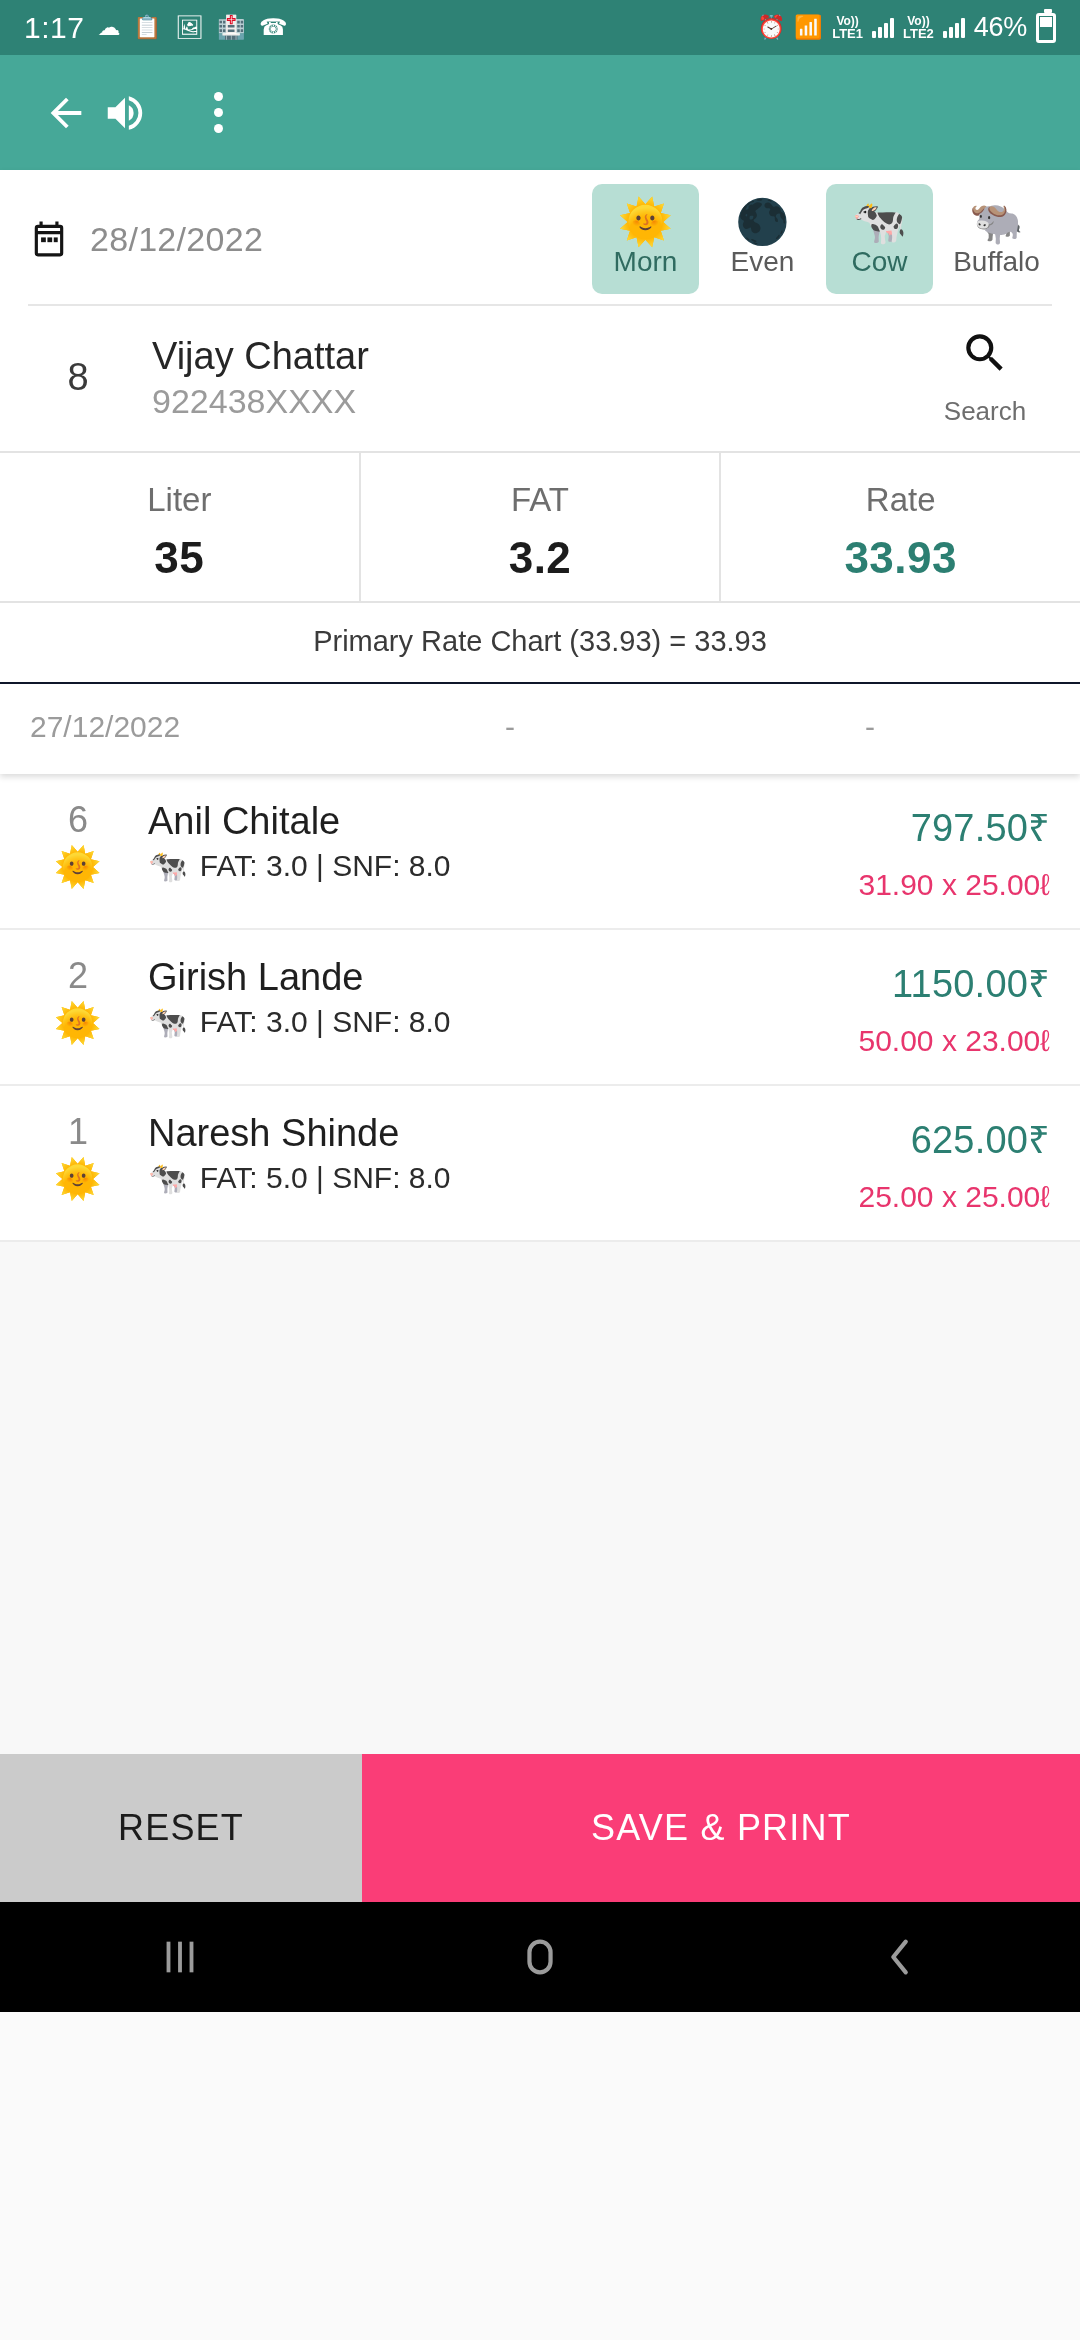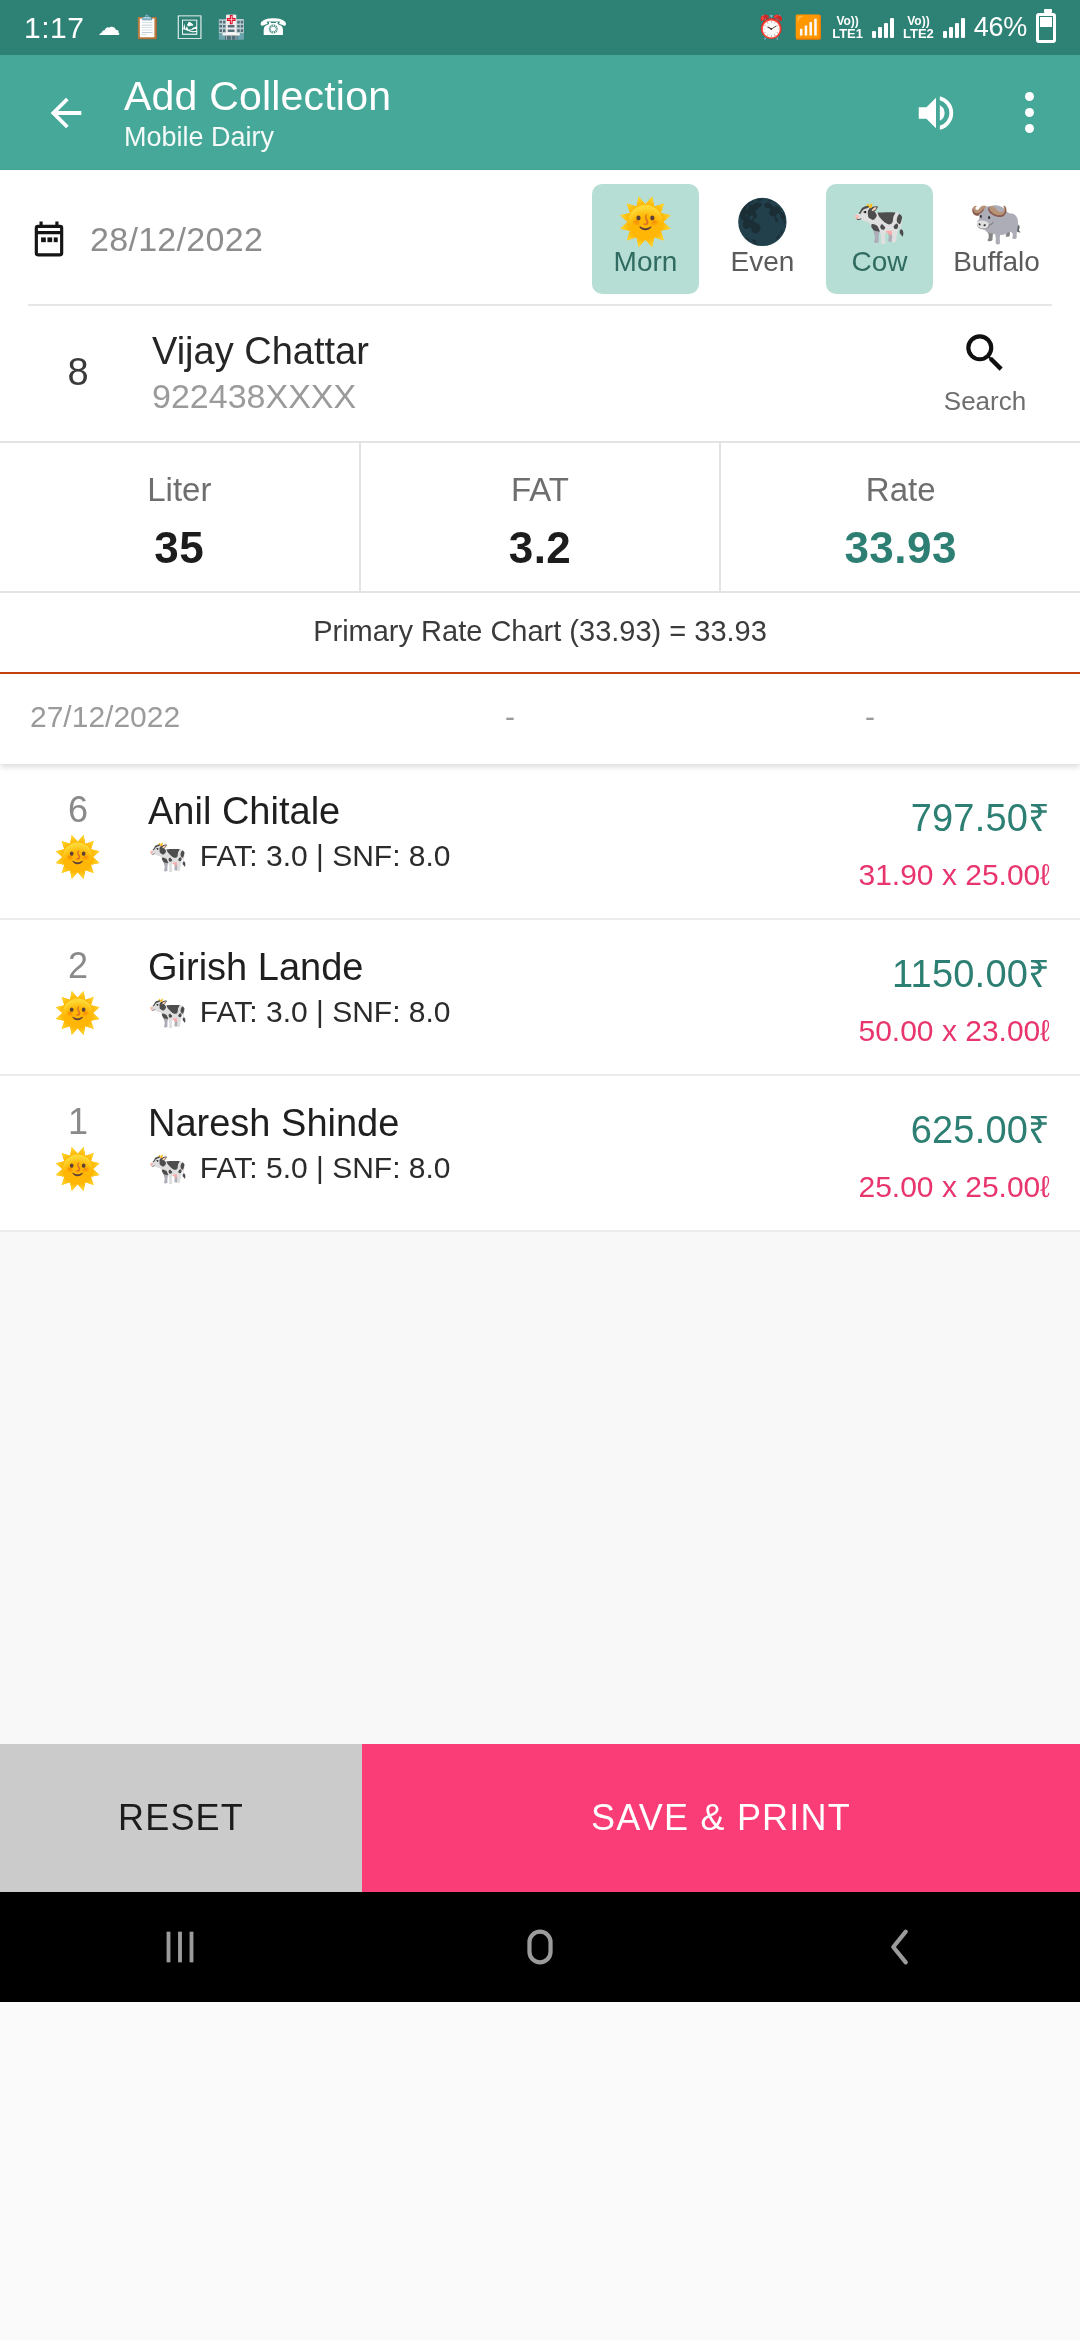--- a/index.html
+++ b/index.html
@@ -76,39 +76,39 @@
   .chip .lbl { font-size:28px; color:#5b5b5b; }
   .chip.sel .lbl { color:#2f6b60; }
 
   .divider { height:2px; background:#e6e6e6; margin:0 28px; }
 
   .row-farmer { display:flex; align-items:center; padding:22px 30px 24px 30px; }
   .f-code { width:96px; text-align:center; font-size:38px; color:#3a3a3a; flex:none; }
   .f-info { display:flex; flex-direction:column; gap:4px; margin-left:26px; flex:1; }
   .f-name { font-size:38px; color:#262626; }
   .f-phone { font-size:34px; color:#9b9b9b; }
-  .searchbtn { display:flex; flex-direction:column; align-items:center; gap:8px;
+  .searchbtn { display:flex; flex-direction:column; align-items:center; gap:18px;
                width:130px; flex:none; }
   .searchbtn svg { width:50px; height:50px; }
   .searchbtn .lbl { font-size:26px; color:#6e6e6e; }
 
   
   .metrics { display:flex; border-top:2px solid #e3e3e3; border-bottom:2px solid #e3e3e3; }
   .metric {
     flex:1; min-height:142px; padding:28px 0 18px;
     display:flex; flex-direction:column; align-items:center; justify-content:center;
     gap:14px; border-right:2px solid #e3e3e3;
   }
   .metric:last-child { border-right:none; }
   .metric .m-lbl { font-size:33px; color:#6e6e6e; }
   .metric .m-val { font-size:44px; color:#1c1c1c; font-weight:700; letter-spacing:.5px; }
   .metric.rate .m-val { color:#2c7f72; }
 
   .rate-note { text-align:center; font-size:29px; color:#3b3b3b; padding:22px 0 24px;
-               border-bottom:2px solid #c2410c; }
+               border-bottom:2px solid #0f172a; }
 
   .prev-row { display:flex; align-items:center; padding:26px 30px 30px 30px; }
   .prev-date { font-size:30px; color:#9b9b9b; flex:none; width:300px; }
   .prev-dash { flex:1; text-align:center; font-size:30px; color:#9b9b9b; }
 
   
   .listwrap { background:#fff; }
   .litem { display:flex; padding:24px 30px 26px 30px; border-bottom:2px solid #ececec;
            align-items:flex-start; }
   .li-left { width:96px; flex:none; display:flex; flex-direction:column;
@@ -181,24 +181,20 @@
       <span class="sb-batt">46%</span>
       <span class="battbox"></span>
     </div>
   </div>
 
   <div class="appbar">
     <div class="backbtn">
       <svg viewBox="0 0 24 24">
         <path d="M20 11H7.8l5.6-5.6L12 4l-8 8 8 8 1.4-1.4L7.8 13H20z" fill="#ffffff"></path>
       </svg>
-    </div>
-    <div class="titles">
-      <span class="title">Add Collection</span>
-      <span class="subtitle">Mobile Dairy</span>
     </div>
     <div class="ab-actions">
       <div class="ab-icon">
         <svg viewBox="0 0 24 24">
           <path d="M3 9v6h4l5 5V4L7 9H3zm13.5 3a4.5 4.5 0 00-2.5-4.03v8.06A4.5 4.5 0 0016.5 12zM14 3.23v2.06a7 7 0 010 13.42v2.06A9 9 0 0014 3.23z" fill="#ffffff"></path>
         </svg>
       </div>
       <div class="kebab">
         <i></i>
           <i></i>

